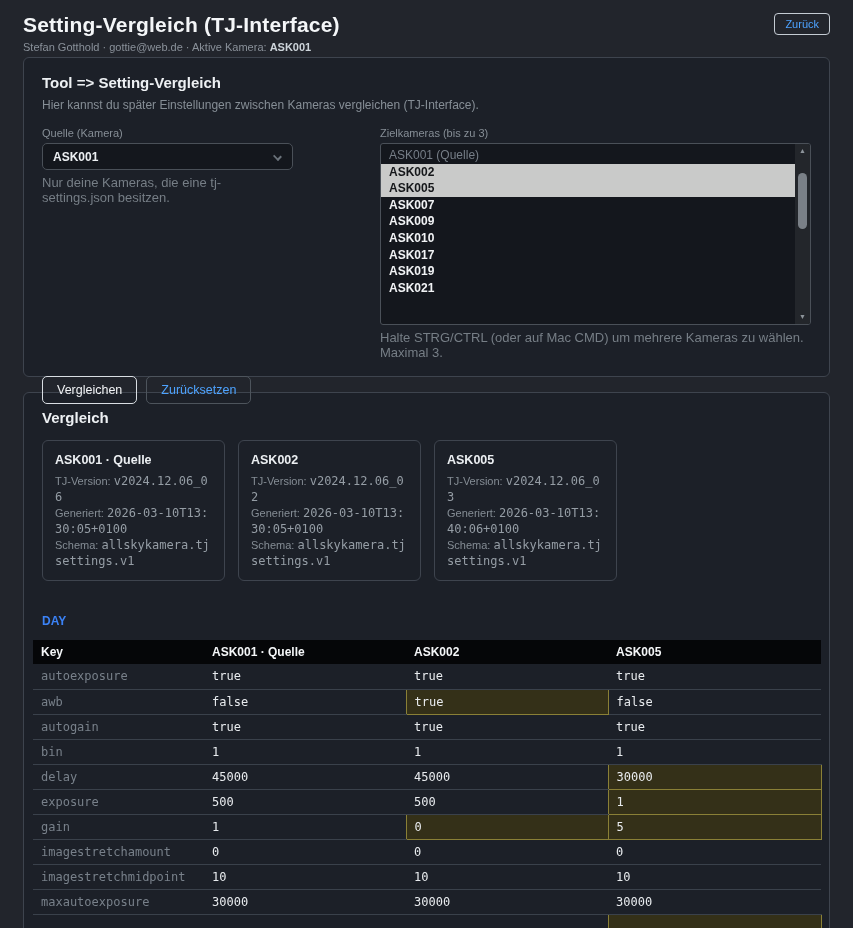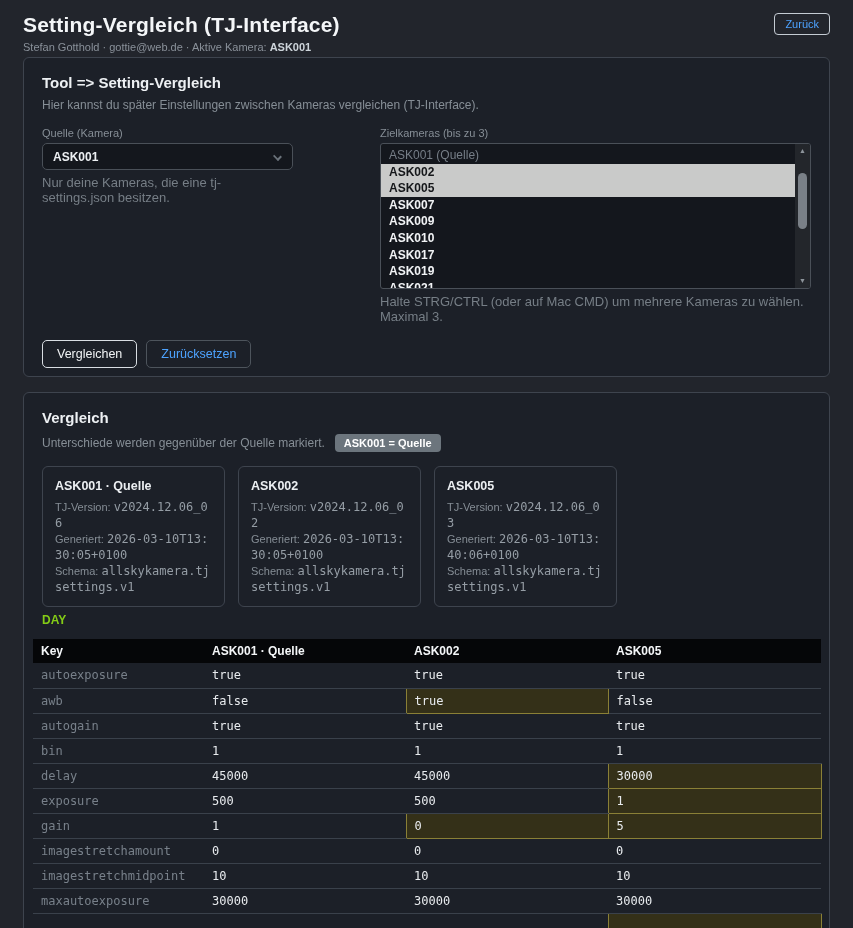--- a/index.html
+++ b/index.html
@@ -48,21 +48,21 @@
   }
   .select .chev {
     position: absolute; right: 11px; top: 9px;
     width: 7px; height: 7px;
     border-right: 2px solid #6b737b; border-bottom: 2px solid #6b737b;
     transform: rotate(45deg) scale(1, 0.8);
   }
   .help { margin-top: 5px; font-size: 13px; color: #767e86; }
 
   .listbox {
-    position: relative; height: 146px; background: #14171d;
+    position: relative; height: 182px; background: #14171d;
     border: 1px solid #4a5058; border-radius: 3px; overflow: hidden;
   }
   .listbox .opts { position: absolute; left: 0; right: 15px; top: 3px; }
   .opt {
     height: 16.6px; line-height: 16.6px; padding-left: 8px;
     font-size: 12px; font-weight: bold; color: #f1f3f5;
     white-space: nowrap; cursor: default;
   }
   .opt.dis { color: #767e87; font-weight: normal; }
   .opt.sel { background: #c9cac9; color: #15171a; }
@@ -89,21 +89,21 @@
 
   .meta-row { display: flex; gap: 13px; margin-top: 14px; }
   .meta-card {
     width: 183px; border: 1px solid #3e444e; border-radius: 6px;
     padding: 11px 12px; font-size: 11px; line-height: 16px; color: #858d95;
   }
   .meta-card .mc-title { font-size: 12.5px; font-weight: bold; color: #eceff2; margin-bottom: 5px; }
   .meta-card .mono { font-family: "DejaVu Sans Mono", monospace; color: #959da5; font-size: 12px;
                      word-break: break-all; }
 
-  .day-label { margin: 6px 0 6px; font-size: 12px; font-weight: bold; color: #84cc16; }
+  .day-label { margin: 33px 0 6px; font-size: 12px; font-weight: bold; color: #3b82f6; }
 
   .table-wrap { margin: 12px -9px; }
   table { width: 100%; border-collapse: collapse; table-layout: fixed; }
   col.c-key { width: 171px; } col.c-a { width: 202px; } col.c-b { width: 202px; } col.c-c { width: 213px; }
   thead th {
     background: #050608; color: #f4f6f8; font-size: 12px; font-weight: bold;
     text-align: left; height: 24px; padding: 0 8px;
   }
   tbody td {
     height: 25px; padding: 0 8px; font-family: "DejaVu Sans Mono", monospace;
@@ -170,24 +170,20 @@
     </div>
 
     <div class="btn-row">
       <button class="btn btn-compare">Vergleichen</button>
       <button class="btn btn-reset">Zurücksetzen</button>
     </div>
   </div>
 
   <div class="card" id="compare-card">
     <h2>Vergleich</h2>
-    <div class="note-row">
-      <span>Unterschiede werden gegenüber der Quelle markiert.</span>
-      <span class="badge">ASK001 = Quelle</span>
-    </div>
 
     <div class="meta-row">
         <div class="meta-card">
           <div class="mc-title">ASK001 · Quelle</div>
           <div class="mc-line">TJ-Version: <span class="mono">v2024.12.06_06</span></div>
           <div class="mc-line">Generiert: <span class="mono">2026-03-10T13:30:05+0100</span></div>
           <div class="mc-line">Schema: <span class="mono">allskykamera.tjsettings.v1</span></div>
         </div>
         <div class="meta-card">
           <div class="mc-title">ASK002</div>

